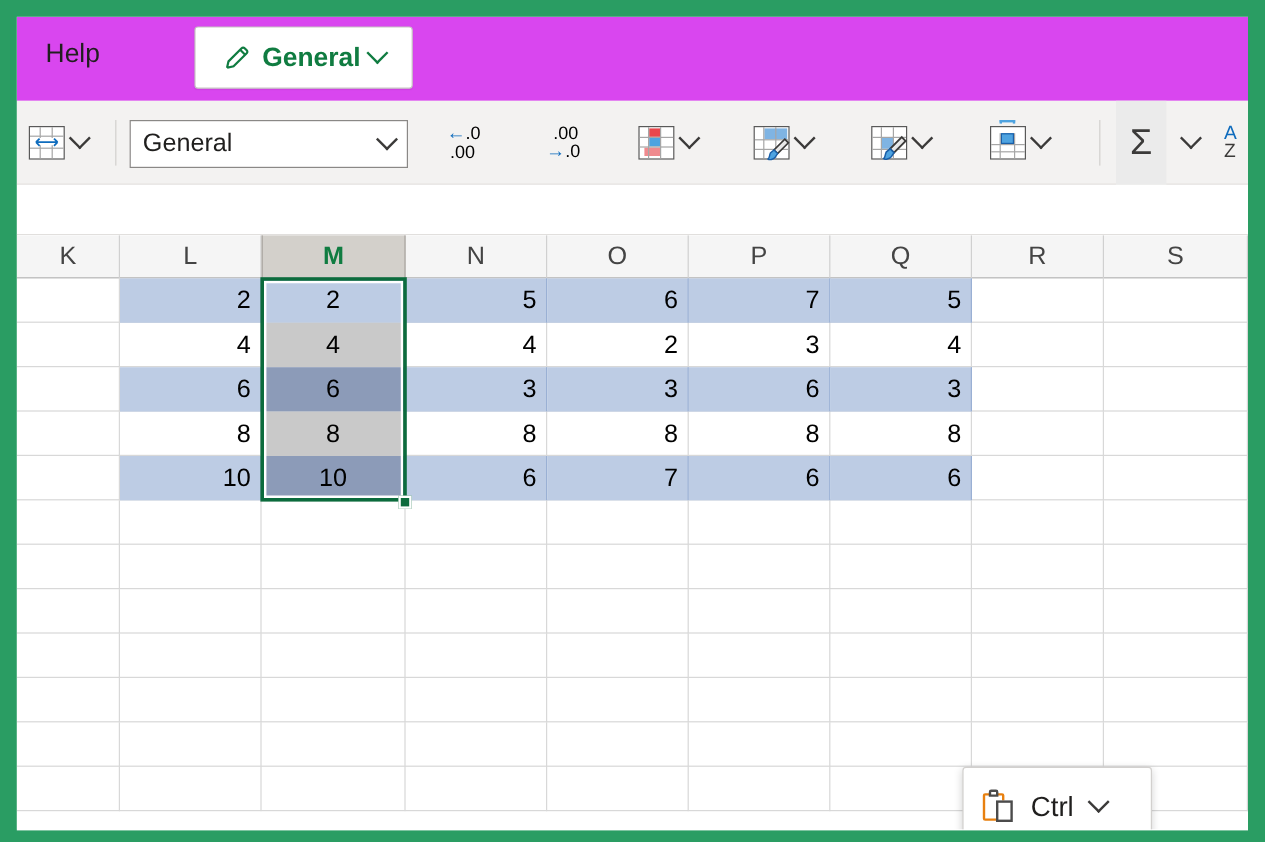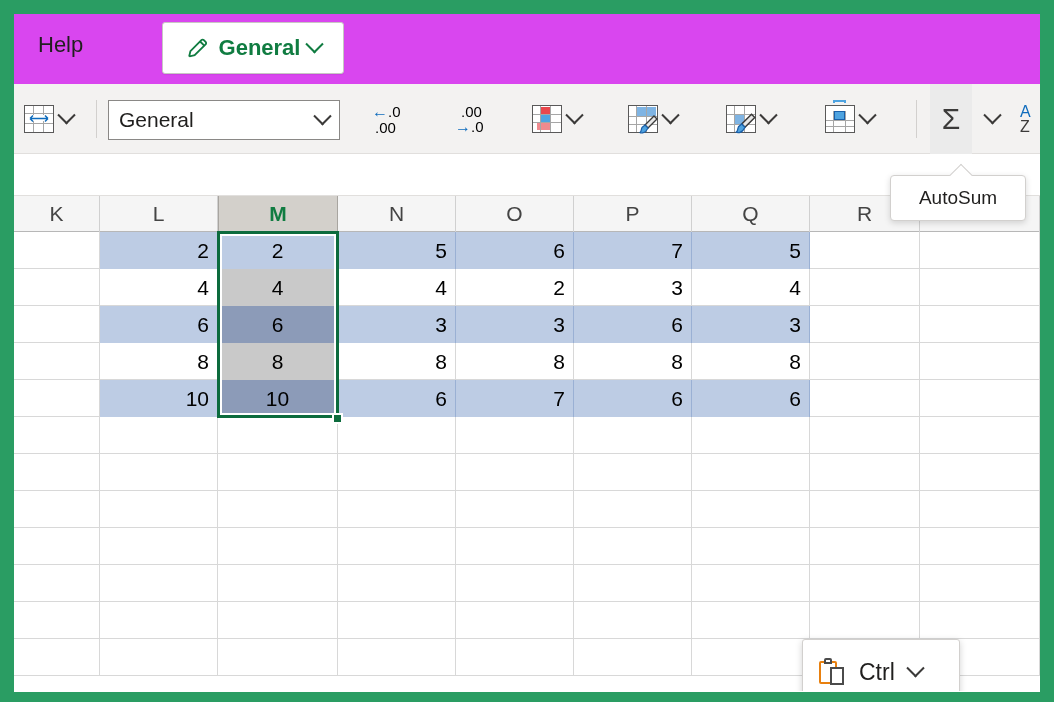--- a/index.html
+++ b/index.html
@@ -347,24 +347,20 @@
     </div>
 
     <div class="rb-item" style="left:1006px;">
       <span class="az">
         <div class="a">A</div>
         <div class="z">Z</div>
       </span>
     </div>
   </div>
 
-  <div id="autosum-tooltip">
-    <span class="arrow"></span>
-    <span>AutoSum</span>
-  </div>
 
   <div id="formula-strip"></div>
 
   <div id="sheet">
     <div id="colhead">
           <div class="col-h" style="left: 0px; width: 86px;">K</div>
           <div class="col-h" style="left: 86px; width: 118px;">L</div>
           <div class="col-h active" style="left: 204px; width: 120px;">M</div>
           <div class="col-h" style="left: 324px; width: 118px;">N</div>
           <div class="col-h" style="left: 442px; width: 118px;">O</div>

